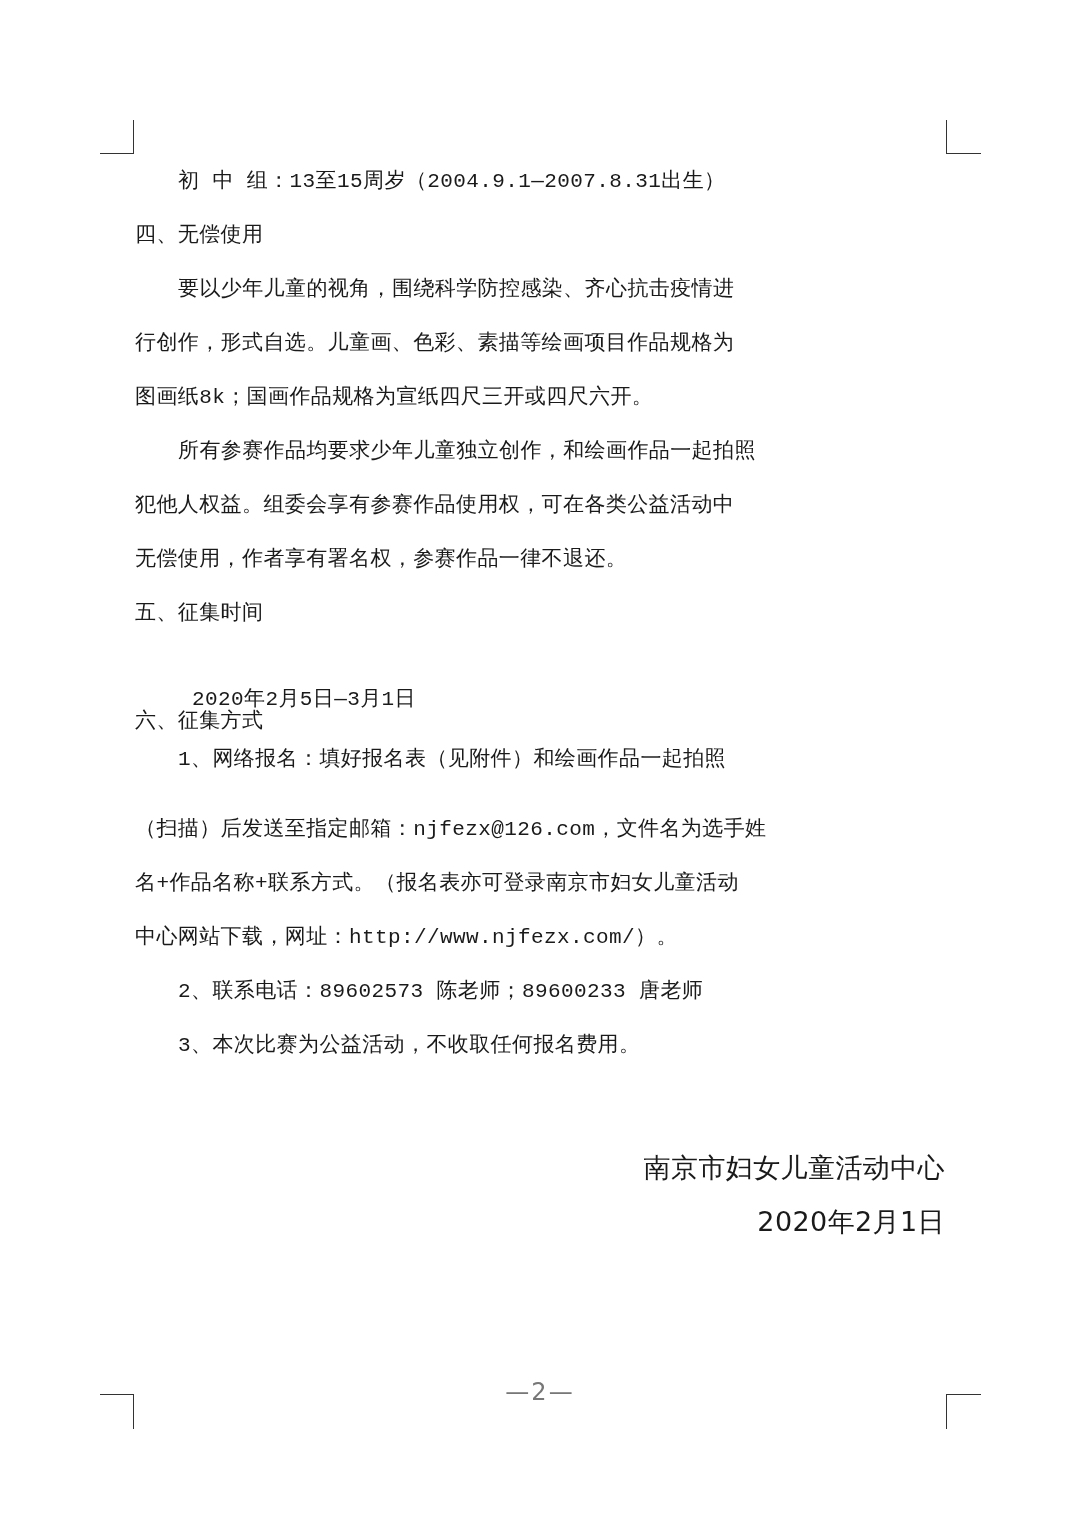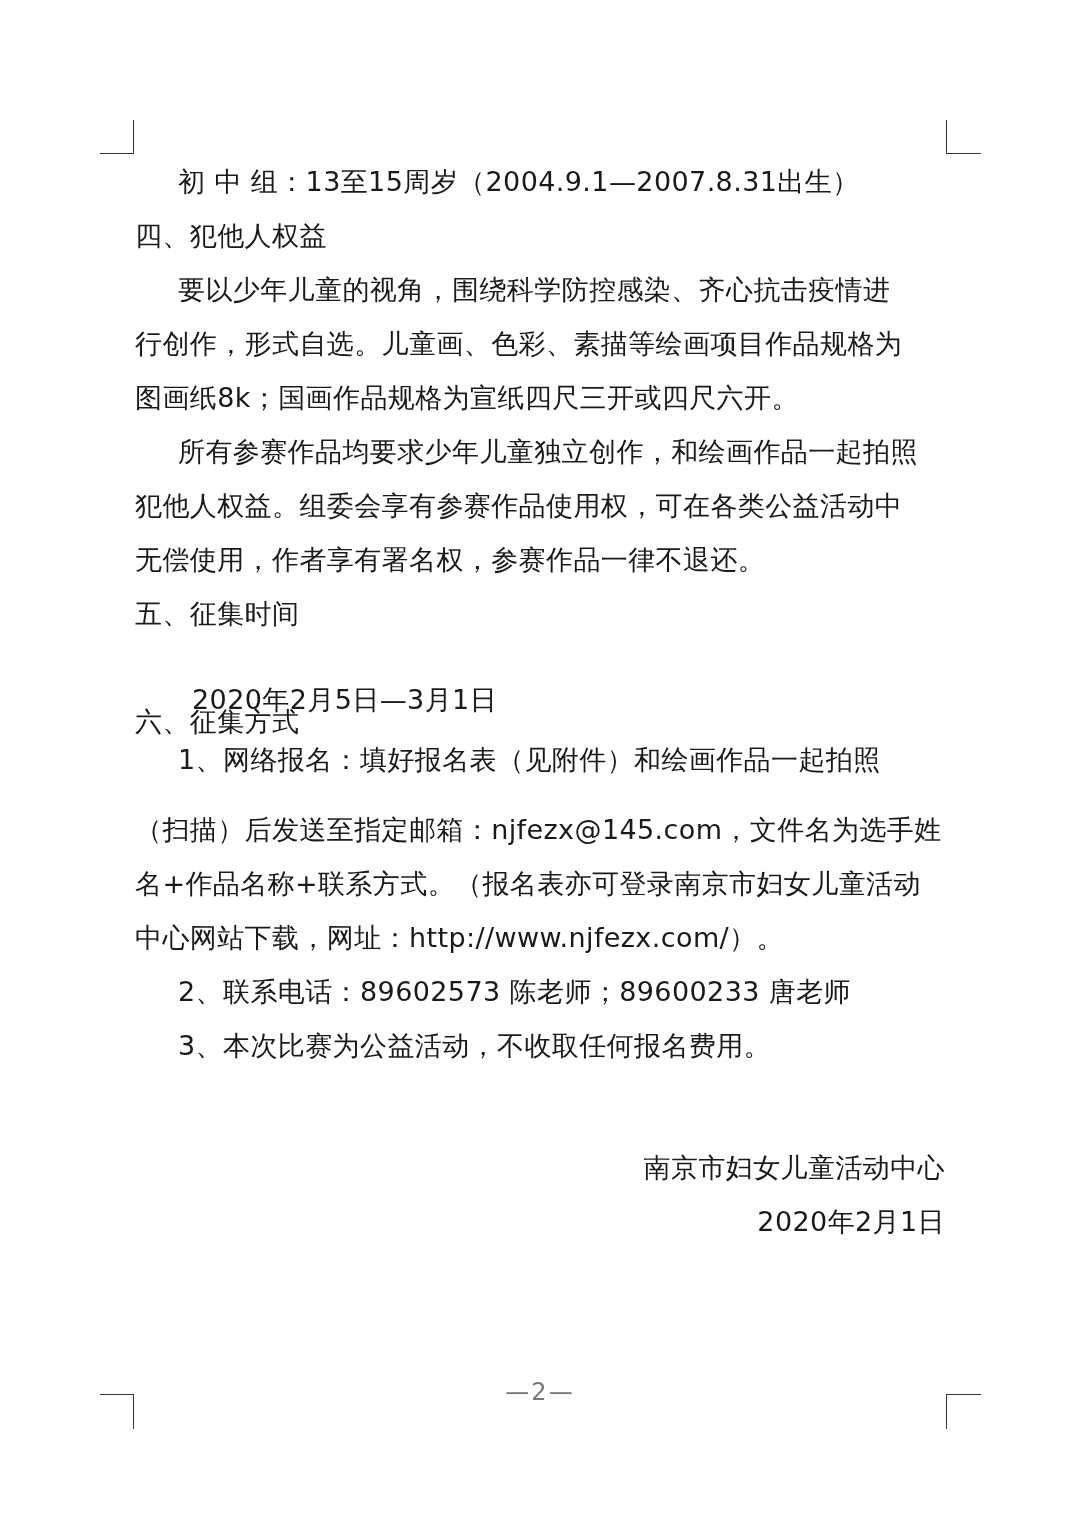--- a/index.html
+++ b/index.html
@@ -3,50 +3,50 @@
   <meta charset="utf-8">
   <style>
     html, body { margin: 0; padding: 0; background: #ffffff; }
     body { width: 1080px; height: 1528px; position: relative; overflow: hidden;
            font-family: "DejaVu Sans", "Liberation Sans", sans-serif; color: #1a1a1a; }
     .mark { position: absolute; border-color: #333; border-style: solid; border-width: 0; }
     .mark.tl { left: 100px; top: 120px; width: 33px; height: 33px; border-right-width: 1.5px; border-bottom-width: 1.5px; }
     .mark.tr { left: 946px; top: 120px; width: 34px; height: 33px; border-left-width: 1.5px; border-bottom-width: 1.5px; }
     .mark.bl { left: 100px; top: 1394px; width: 33px; height: 34px; border-right-width: 1.5px; border-top-width: 1.5px; }
     .mark.br { left: 946px; top: 1394px; width: 34px; height: 34px; border-left-width: 1.5px; border-top-width: 1.5px; }
-    .line { position: absolute; font-size: 27px; line-height: 36px; white-space: nowrap; letter-spacing: 0.4px; }
+    .line { position: absolute; font-size: 21px; line-height: 36px; white-space: nowrap; letter-spacing: 0.4px; font-family: Liberation Mono, monospace; }
     .h { left: 135px; }
     .p { left: 178px; }
     .c { left: 135px; text-align: center; }
     .d { left: 192px; margin-top: 32px; }
     .sig { position: absolute; right: 135px; font-size: 27px; line-height: 36px; white-space: nowrap; letter-spacing: 0.4px; }
     .pagenum { position: absolute; left: 0; width: 1080px; top: 1378px; text-align: center; font-size: 24px; color: #777; letter-spacing: 2px; }
   </style>
 </head>
 <body>
 
 <div class="mark tl"></div>
 <div class="mark tr"></div>
 <div class="mark bl"></div>
 <div class="mark br"></div>
 
 <div>
   <div class="line p" style="top:164px">初 中 组：13至15周岁（2004.9.1—2007.8.31出生）</div>
-  <div class="line h" style="top:218px">四、犯他人权益</div>
+  <div class="line h" style="top:218px">四、无偿使用</div>
   <div class="line p" style="top:272px">要以少年儿童的视角，围绕科学防控感染、齐心抗击疫情进</div>
   <div class="line c" style="top:326px">行创作，形式自选。儿童画、色彩、素描等绘画项目作品规格为</div>
   <div class="line c" style="top:380px">图画纸8k；国画作品规格为宣纸四尺三开或四尺六开。</div>
   <div class="line p" style="top:434px">所有参赛作品均要求少年儿童独立创作，和绘画作品一起拍照</div>
   <div class="line c" style="top:488px">犯他人权益。组委会享有参赛作品使用权，可在各类公益活动中</div>
   <div class="line c" style="top:542px">无偿使用，作者享有署名权，参赛作品一律不退还。</div>
   <div class="line h" style="top:596px">五、征集时间</div>
   <div class="line d" style="top:650px">2020年2月5日—3月1日</div>
   <div class="line h" style="top:704px">六、征集方式</div>
   <div class="line p" style="top:742px">1、网络报名：填好报名表（见附件）和绘画作品一起拍照</div>
-  <div class="line c" style="top:812px">（扫描）后发送至指定邮箱：njfezx@145.com，文件名为选手姓</div>
+  <div class="line c" style="top:812px">（扫描）后发送至指定邮箱：njfezx@126.com，文件名为选手姓</div>
   <div class="line c" style="top:866px">名+作品名称+联系方式。（报名表亦可登录南京市妇女儿童活动</div>
   <div class="line c" style="top:920px">中心网站下载，网址：http://www.njfezx.com/）。</div>
   <div class="line p" style="top:974px">2、联系电话：89602573  陈老师；89600233  唐老师</div>
   <div class="line p" style="top:1028px">3、本次比赛为公益活动，不收取任何报名费用。</div>
 
   <div class="sig" style="top:1150px">南京市妇女儿童活动中心</div>
   <div class="sig" style="top:1204px">2020年2月1日</div>
 </div>
 
 <div class="pagenum">—2—</div>

